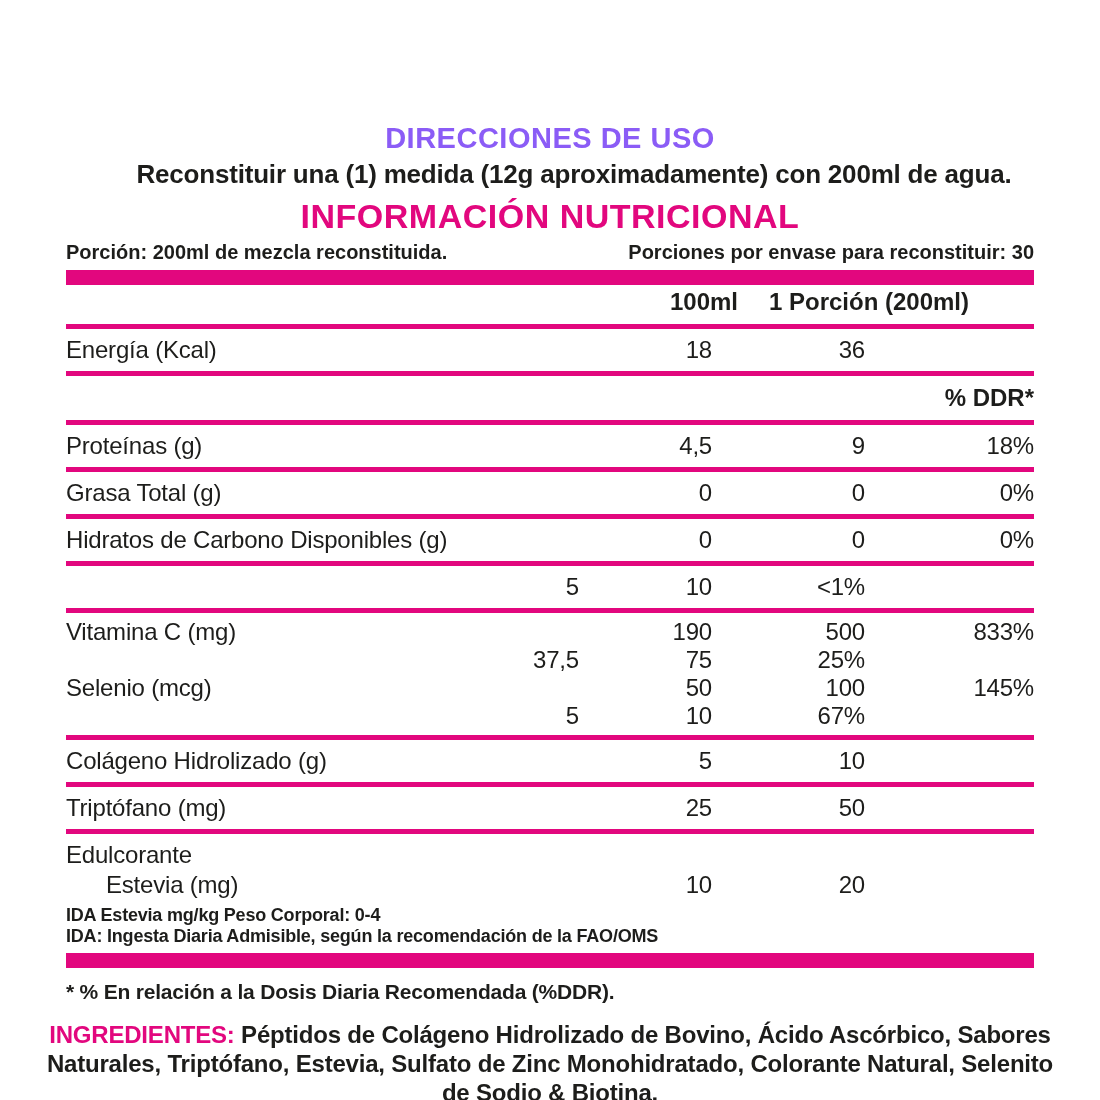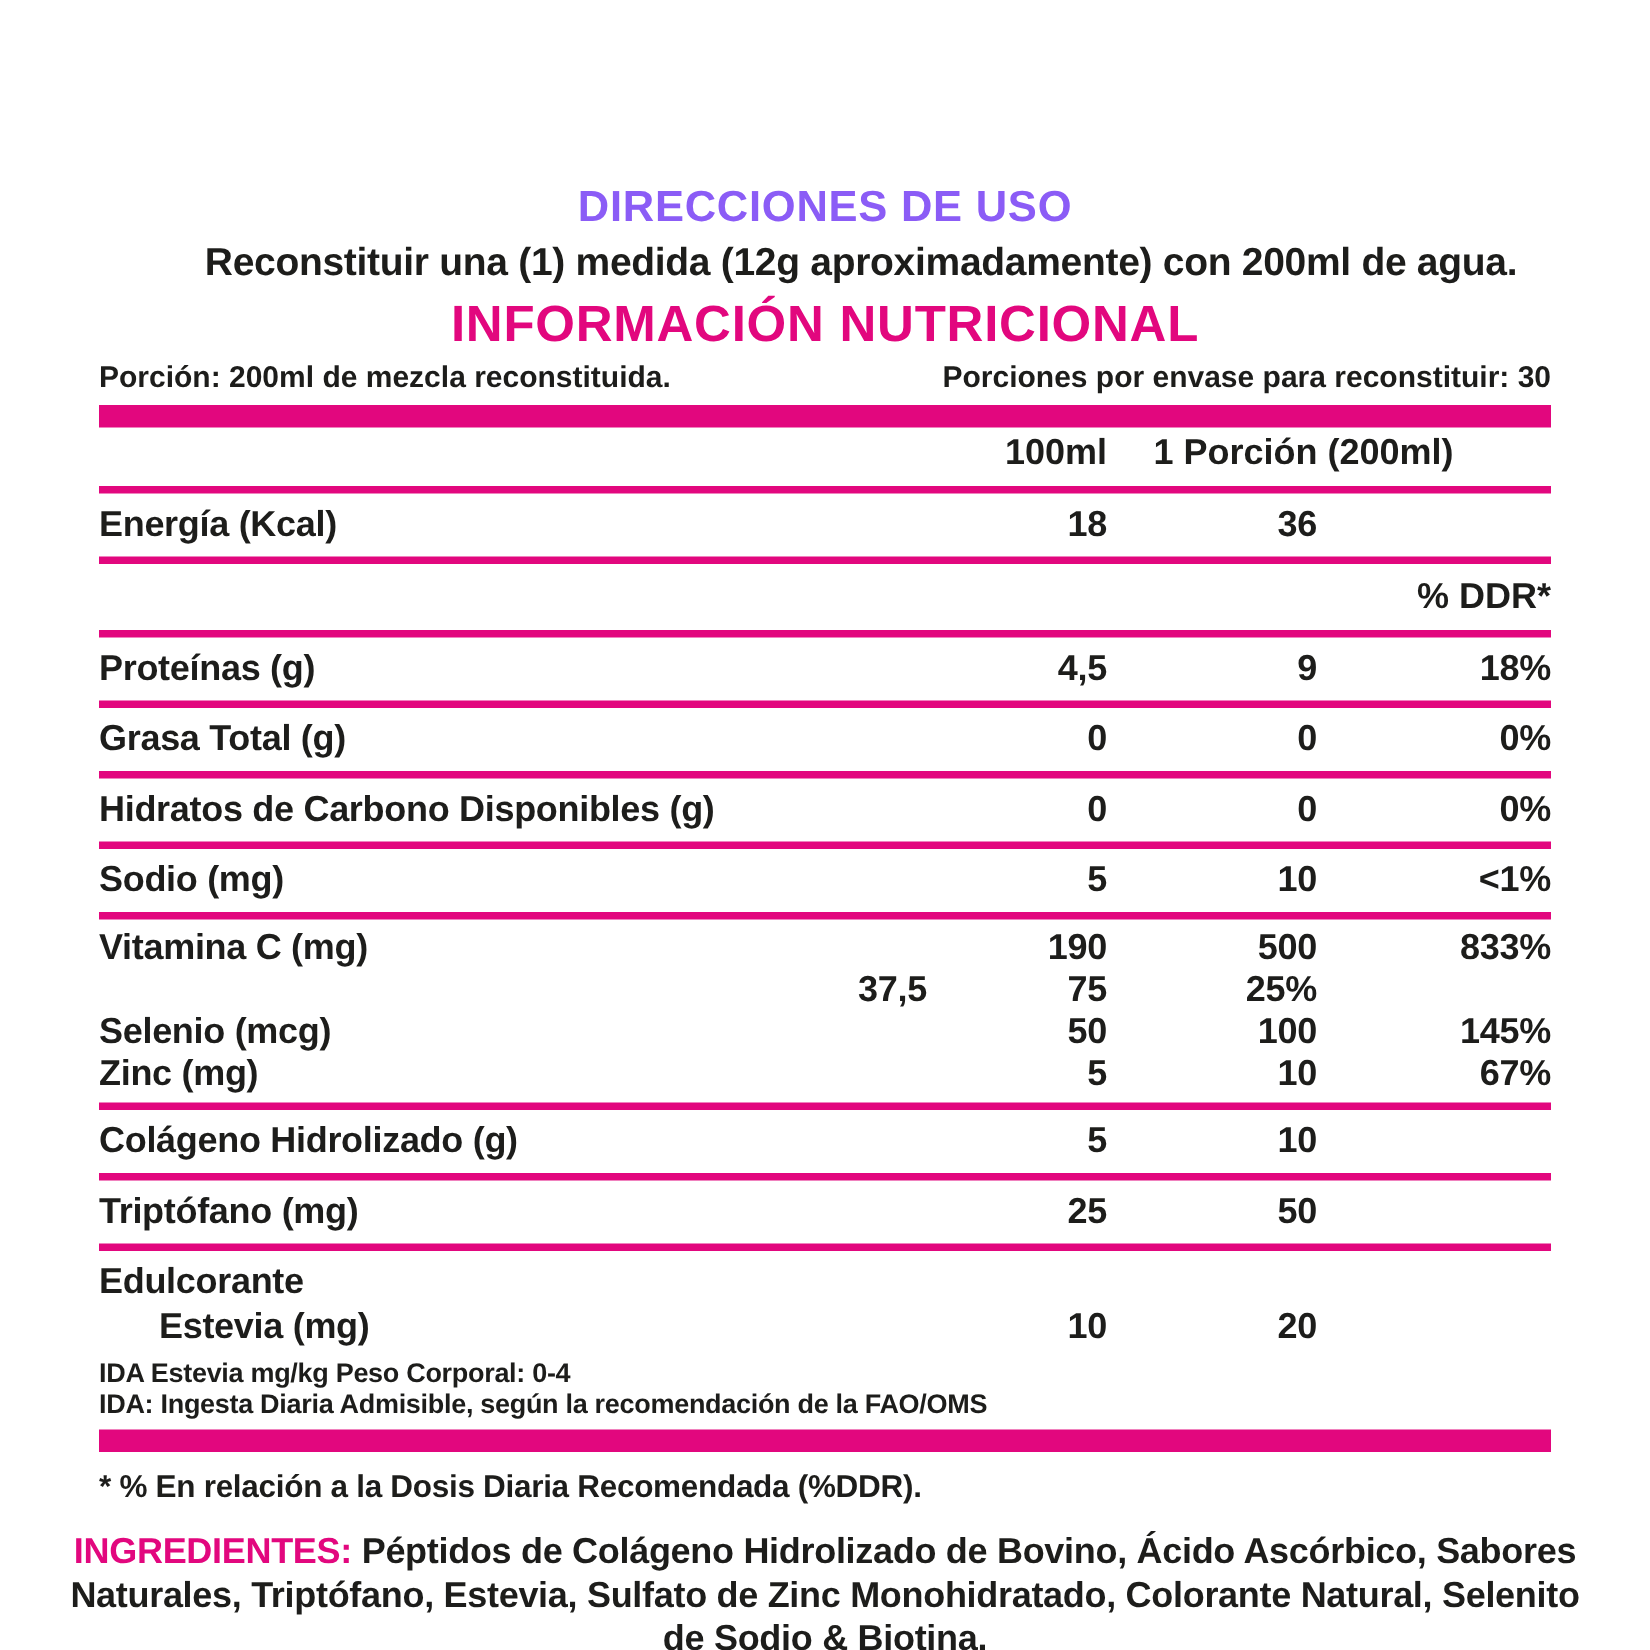--- a/index.html
+++ b/index.html
@@ -15,21 +15,21 @@
   .directions-title{font-size:29px;font-weight:800;letter-spacing:.5px;color:#8b5cf6;text-align:center;line-height:32px;}
   .directions-text{font-size:26px;font-weight:800;text-align:center;line-height:32px;margin-top:4px;letter-spacing:-.2px;margin-left:48px;}
   .nutrition-title{font-size:34px;font-weight:800;letter-spacing:.5px;color:#e2077e;text-align:center;line-height:40px;margin-top:6px;}
 
   .serving-row{display:flex;justify-content:space-between;align-items:flex-end;font-size:20px;font-weight:700;margin-top:4px;line-height:24px;}
 
   .bar{height:15px;background:#e2077e;margin-top:6px;}
   .rule{height:5px;background:#e2077e;margin:5px 0;}
 
   .trow{display:grid;grid-template-columns:1fr 120px 140px 156px;align-items:end;
-        font-size:24px;font-weight:700;line-height:30px;letter-spacing:-.2px;padding:1px 0;}
+        font-size:24px;font-weight:400;line-height:30px;letter-spacing:-.2px;padding:1px 0;gap:13px;}
   .trow .num{text-align:right;}
   .thead{display:grid;grid-template-columns:1fr 120px 296px;align-items:end;
         font-size:24px;font-weight:700;line-height:30px;padding:2px 0;}
   .thead .h100{text-align:right;}
   .thead .hserv{text-align:center;padding-right:34px;}
   .ddr-row{font-size:24px;font-weight:700;text-align:right;line-height:30px;padding:2px 0;}
 
   .group .trow{padding:0;line-height:28px;}
 
   .label2 .l2{padding-left:40px;}
@@ -104,21 +104,20 @@
     <div class="trow">
       <span>Hidratos de Carbono Disponibles (g)</span>
       <span class="num">0</span>
       <span class="num">0</span>
       <span class="num">0%</span>
     </div>
 
     <div class="rule"></div>
 
     <div class="trow">
-      <span>Sodio (mg)</span>
       <span class="num">5</span>
       <span class="num">10</span>
       <span class="num">&lt;1%</span>
     </div>
 
     <div class="rule"></div>
 
     <div class="group">
       <div class="trow">
         <span>Vitamina C (mg)</span>
@@ -131,21 +130,20 @@
         <span class="num">75</span>
         <span class="num">25%</span>
       </div>
       <div class="trow">
         <span>Selenio (mcg)</span>
         <span class="num">50</span>
         <span class="num">100</span>
         <span class="num">145%</span>
       </div>
       <div class="trow">
-        <span>Zinc (mg)</span>
         <span class="num">5</span>
         <span class="num">10</span>
         <span class="num">67%</span>
       </div>
     </div>
 
     <div class="rule"></div>
 
     <div class="trow">
       <span>Colágeno Hidrolizado (g)</span>

